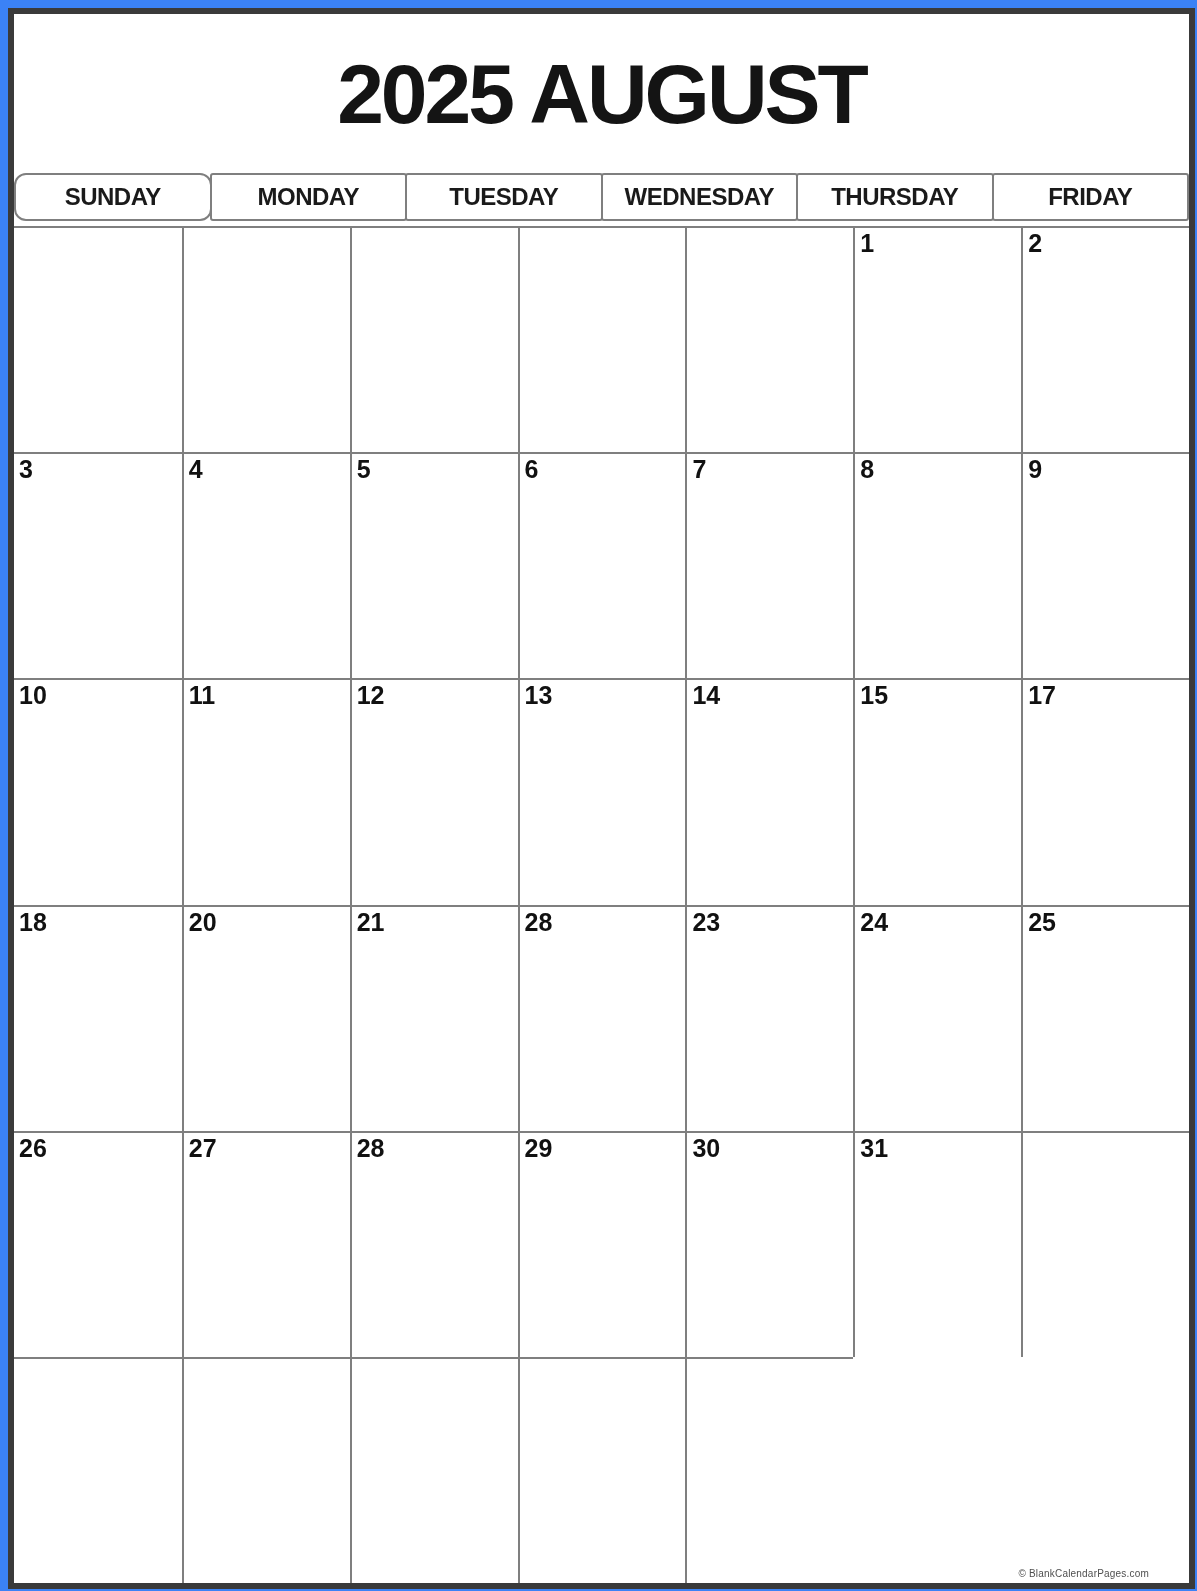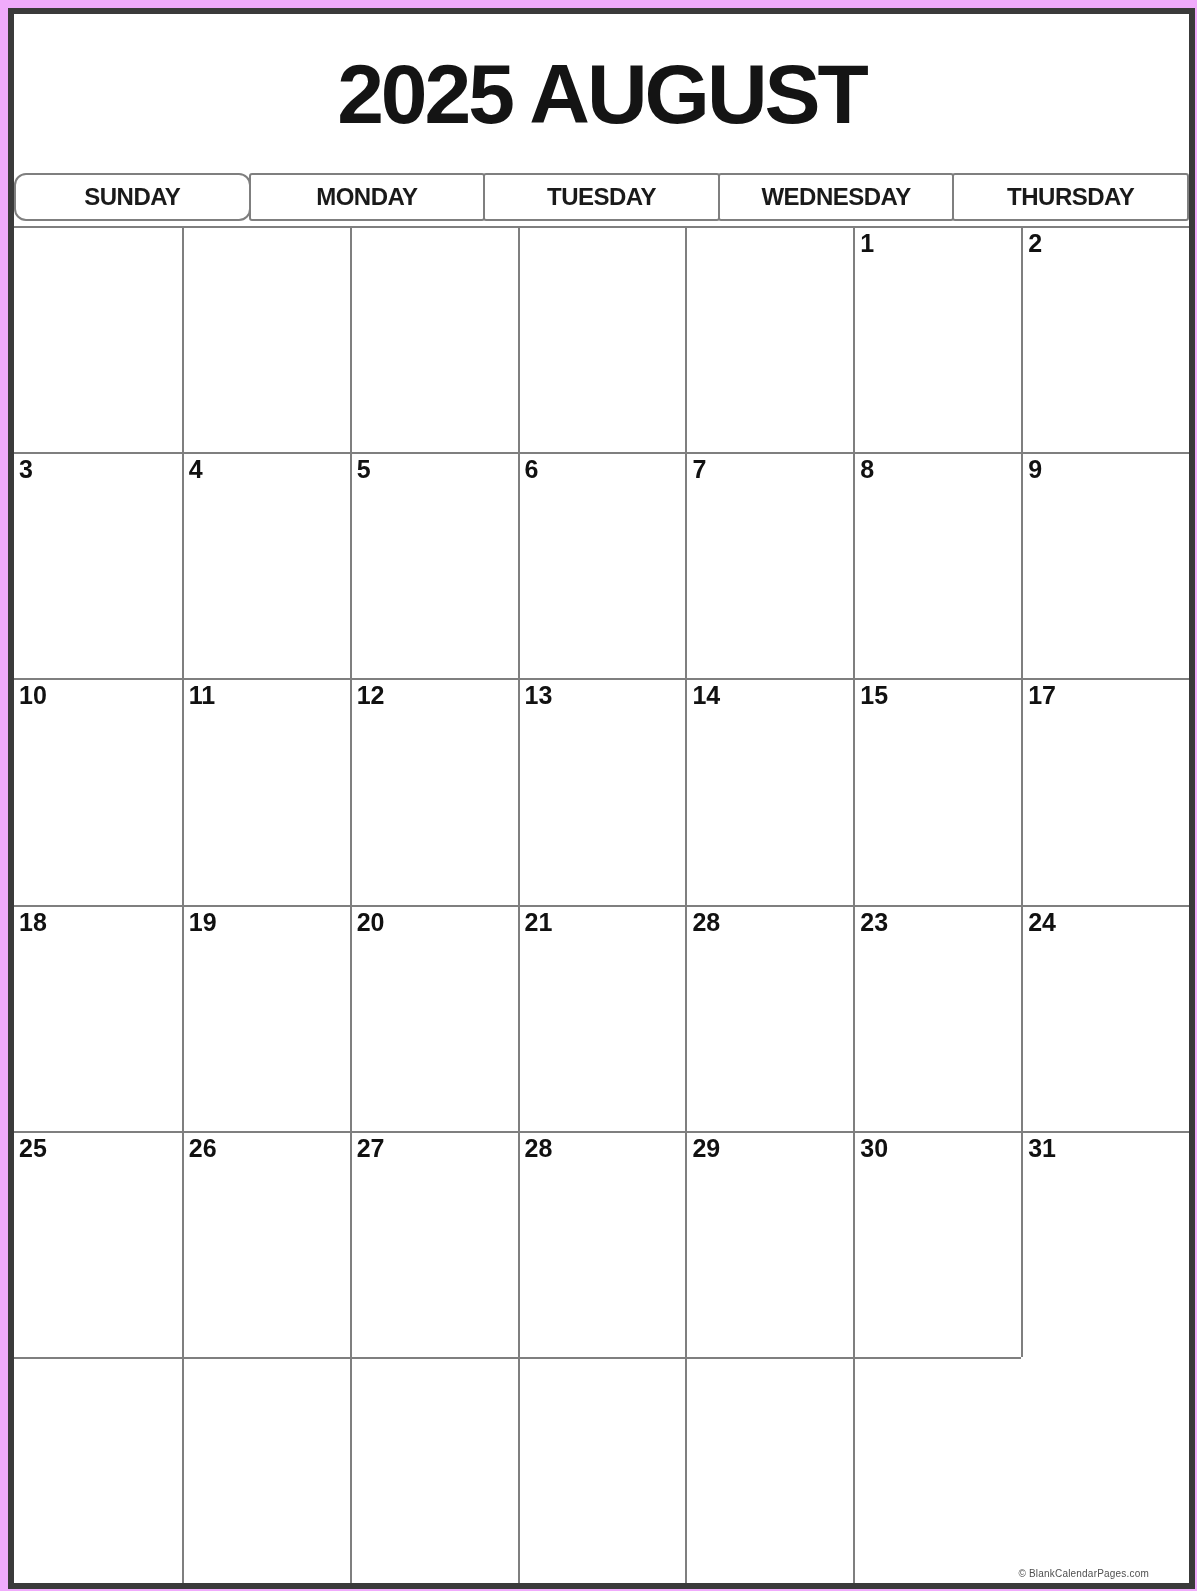--- a/index.html
+++ b/index.html
@@ -5,21 +5,21 @@
   html, body {
     margin: 0;
     padding: 0;
     background: #ffffff;
     font-family: "Liberation Sans", sans-serif;
   }
   .page {
     position: relative;
     width: 1197px;
     height: 1591px;
-    background: #f0abfc;
+    background: #3b82f6;
     overflow: hidden;
   }
   .frame {
     position: absolute;
     left: 8px;
     top: 8px;
     width: 1175px;
     height: 1569px;
     border: 6px solid #3a3a3a;
     background: #ffffff;
@@ -105,20 +105,21 @@
     <div class="title-row">
       <h1 class="calendar-title">2025 AUGUST</h1>
     </div>
 
     <div class="weekday-row">
       <div class="weekday-cell">SUNDAY</div>
       <div class="weekday-cell">MONDAY</div>
       <div class="weekday-cell">TUESDAY</div>
       <div class="weekday-cell">WEDNESDAY</div>
       <div class="weekday-cell">THURSDAY</div>
+      <div class="weekday-cell">FRIDAY</div>
     </div>
 
     <div class="grid">
       <div class="day-cell"><span class="date-num"></span></div>
       <div class="day-cell"><span class="date-num"></span></div>
       <div class="day-cell"><span class="date-num"></span></div>
       <div class="day-cell"><span class="date-num"></span></div>
       <div class="day-cell"><span class="date-num"></span></div>
       <div class="day-cell"><span class="date-num">1</span></div>
       <div class="day-cell"><span class="date-num">2</span></div>
@@ -133,21 +134,20 @@
 
       <div class="day-cell"><span class="date-num">10</span></div>
       <div class="day-cell"><span class="date-num">11</span></div>
       <div class="day-cell"><span class="date-num">12</span></div>
       <div class="day-cell"><span class="date-num">13</span></div>
       <div class="day-cell"><span class="date-num">14</span></div>
       <div class="day-cell"><span class="date-num">15</span></div>
 
       <div class="day-cell"><span class="date-num">17</span></div>
       <div class="day-cell"><span class="date-num">18</span></div>
-      <div class="day-cell"><span class="date-num">19</span></div>
       <div class="day-cell"><span class="date-num">20</span></div>
       <div class="day-cell"><span class="date-num">21</span></div>
       <div class="day-cell"><span class="date-num">28</span></div>
       <div class="day-cell"><span class="date-num">23</span></div>
 
       <div class="day-cell"><span class="date-num">24</span></div>
       <div class="day-cell"><span class="date-num">25</span></div>
       <div class="day-cell"><span class="date-num">26</span></div>
       <div class="day-cell"><span class="date-num">27</span></div>
       <div class="day-cell"><span class="date-num">28</span></div>

